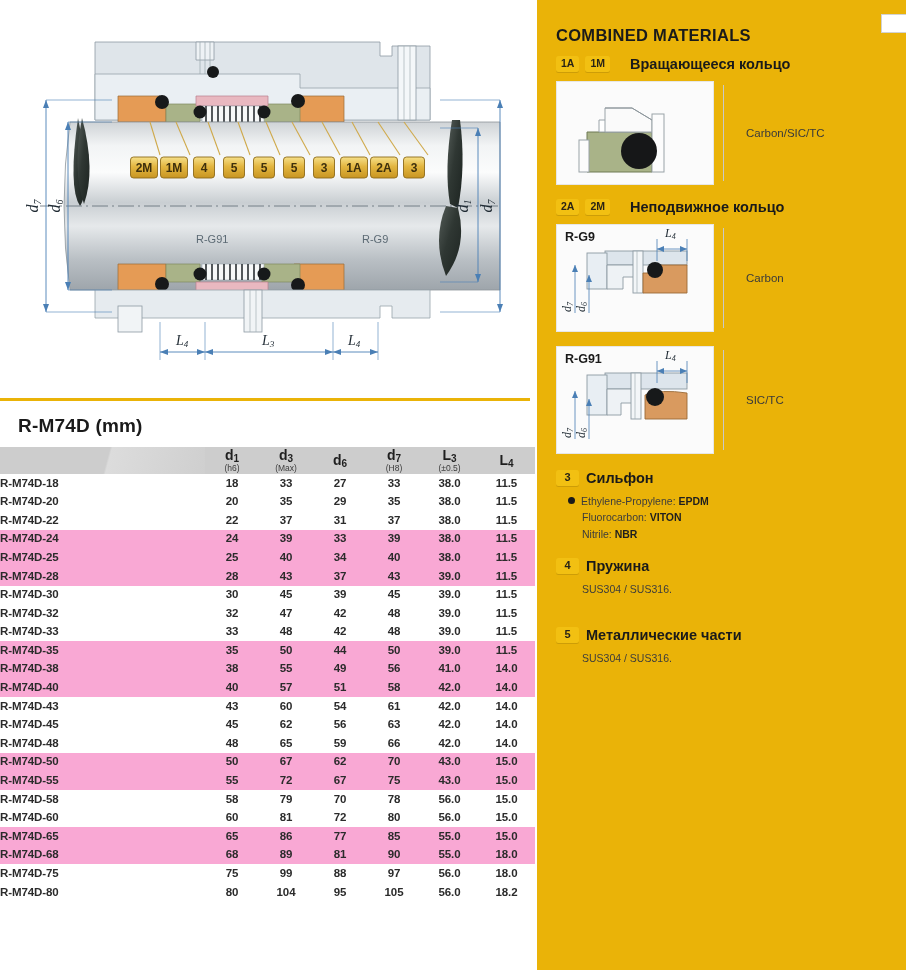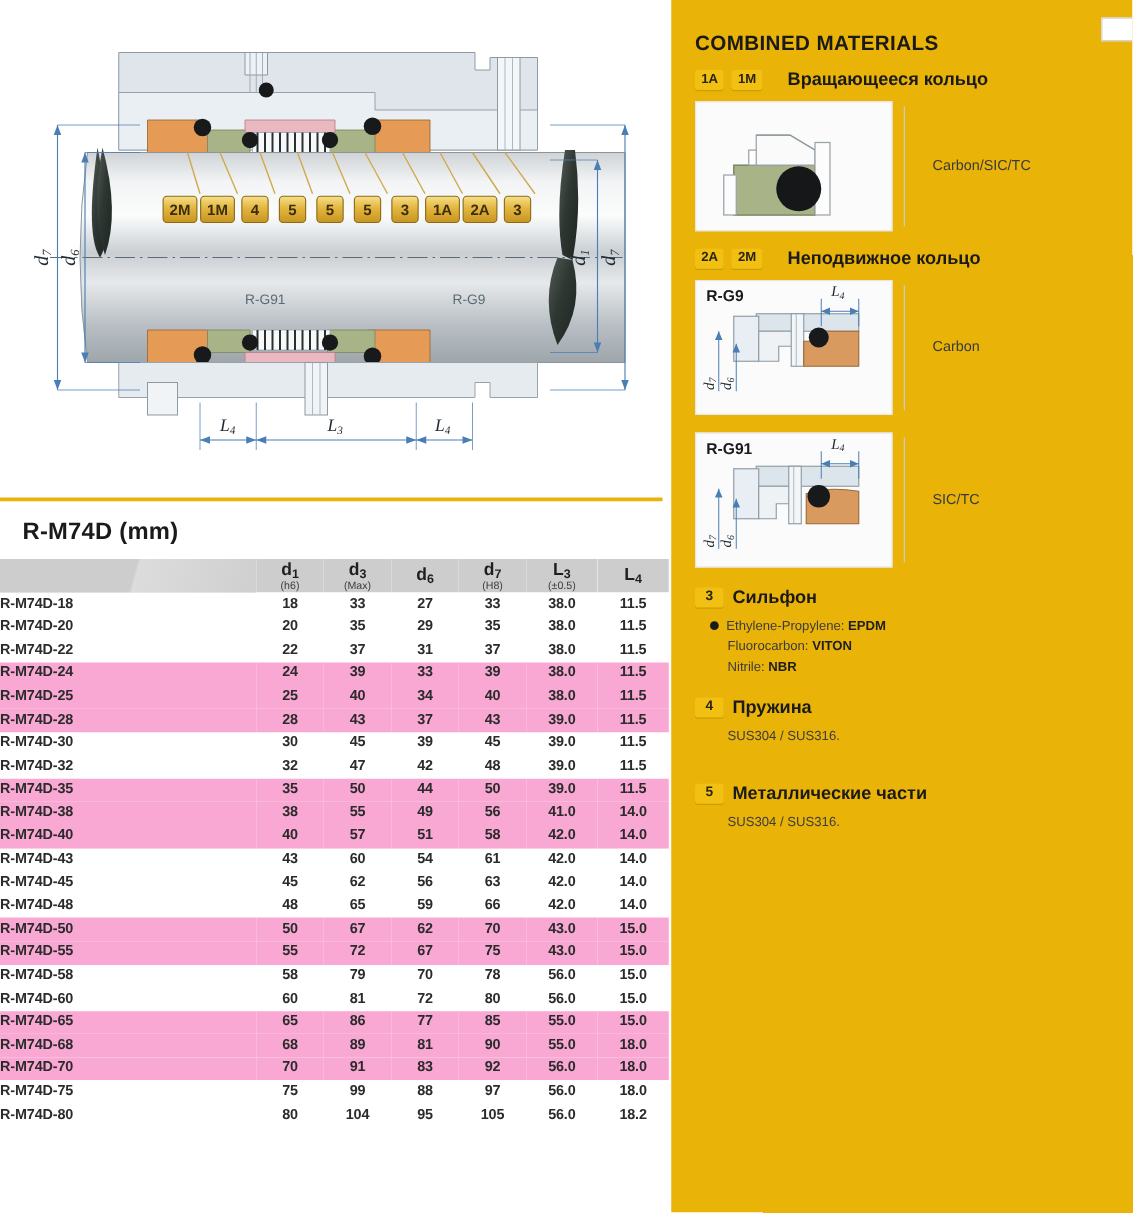--- a/index.html
+++ b/index.html
@@ -569,20 +569,29 @@
           </tr>
           <tr class="band-white">
             <td class="model-cell">R-M74D-32</td>
             <td>32</td>
             <td>47</td>
             <td>42</td>
             <td>48</td>
             <td>39.0</td>
             <td>11.5</td>
           </tr>
+          <tr class="band-white">
+            <td class="model-cell">R-M74D-33</td>
+            <td>33</td>
+            <td>48</td>
+            <td>42</td>
+            <td>48</td>
+            <td>39.0</td>
+            <td>11.5</td>
+          </tr>
           <tr class="band-grey">
             <td class="model-cell">R-M74D-35</td>
             <td>35</td>
             <td>50</td>
             <td>44</td>
             <td>50</td>
             <td>39.0</td>
             <td>11.5</td>
           </tr>
           <tr class="band-grey">
@@ -675,29 +684,20 @@
             <td>55.0</td>
             <td>15.0</td>
           </tr>
           <tr class="band-grey">
             <td class="model-cell">R-M74D-68</td>
             <td>68</td>
             <td>89</td>
             <td>81</td>
             <td>90</td>
             <td>55.0</td>
-            <td>18.0</td>
-          </tr>
-          <tr class="band-grey">
-            <td class="model-cell">R-M74D-70</td>
-            <td>70</td>
-            <td>91</td>
-            <td>83</td>
-            <td>92</td>
-            <td>56.0</td>
             <td>18.0</td>
           </tr>
           <tr class="band-white">
             <td class="model-cell">R-M74D-75</td>
             <td>75</td>
             <td>99</td>
             <td>88</td>
             <td>97</td>
             <td>56.0</td>
             <td>18.0</td>

